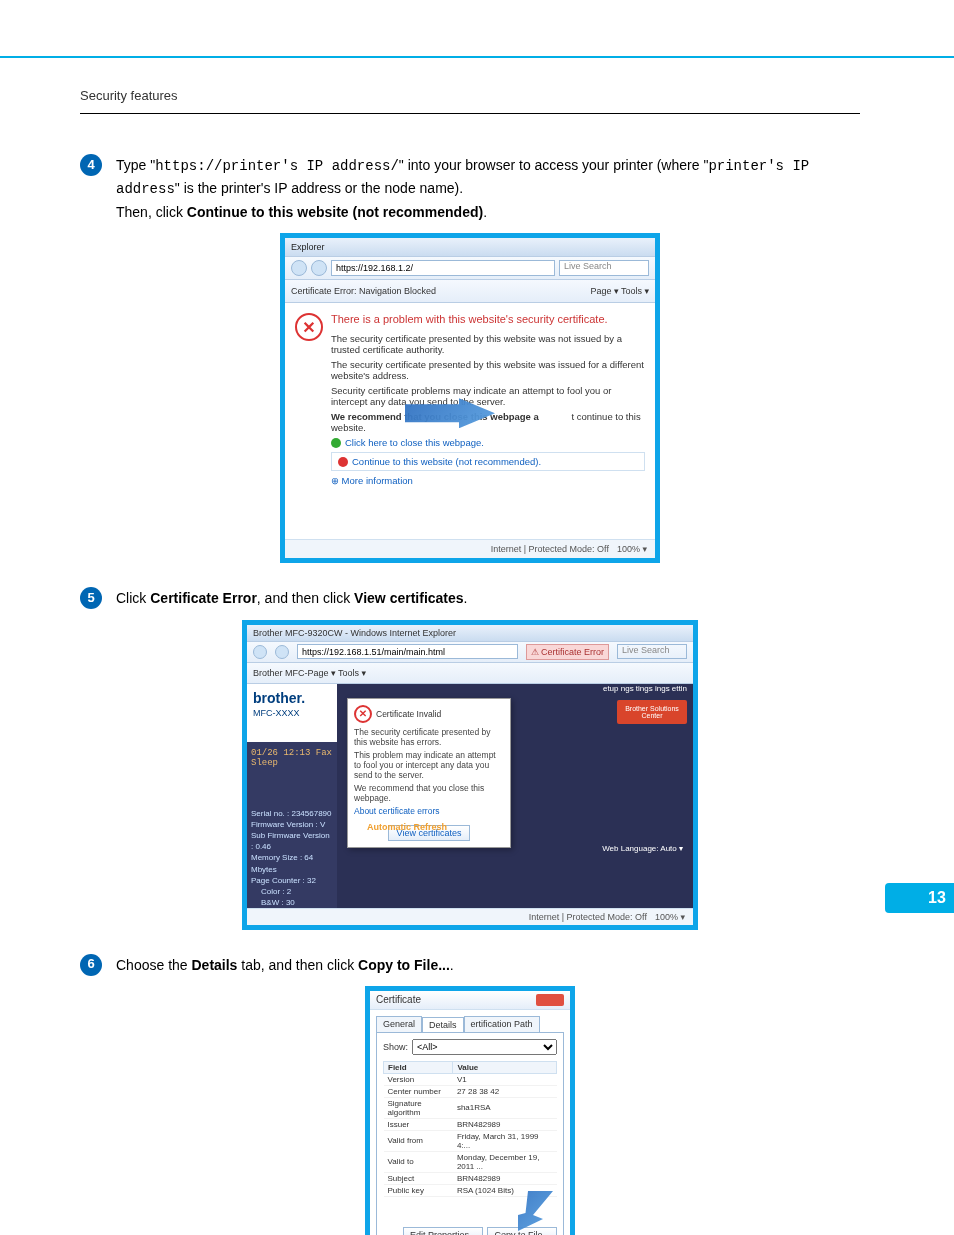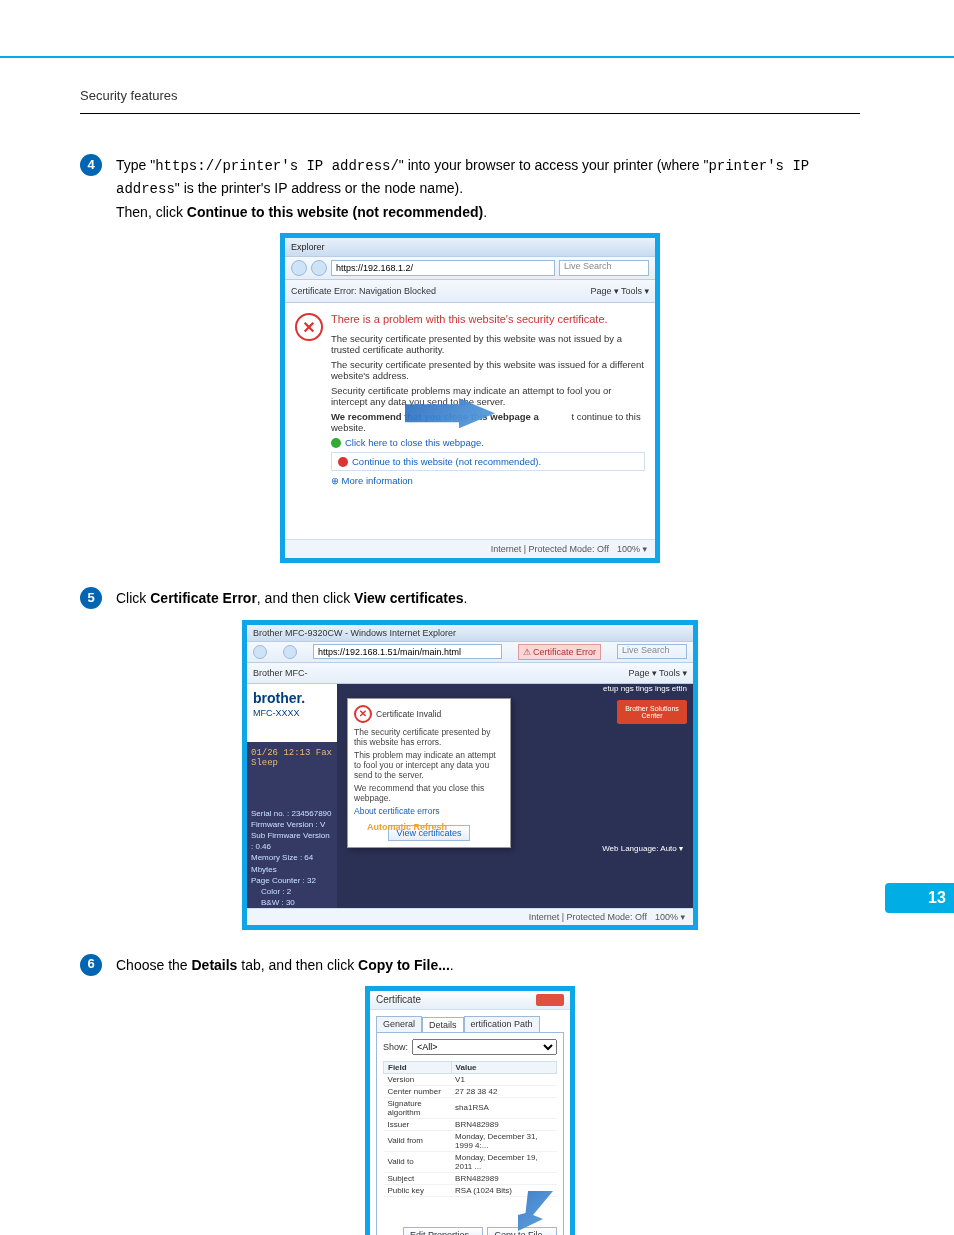--- a/index.html
+++ b/index.html
@@ -108,25 +108,25 @@
   .s1 .statusbar { position:absolute; bottom:0; left:0; right:0; height:18px; background:#f0f5fb; border-top:1px solid #cfe0f0; display:flex; align-items:center; justify-content:flex-end; padding:0 8px; gap:8px; font-size:9px; color:#555; }
   .s1 .arrow-body {
     position:absolute; left: 120px; top: 160px; width: 90px; height: 30px;
     background: linear-gradient(135deg, #3070c0, #5aa0e0); opacity:.95;
     clip-path: polygon(0% 20%, 60% 20%, 60% 0%, 100% 50%, 60% 100%, 60% 80%, 0% 80%);
   }
 
   
   .s2 { width: 456px; height: 310px; }
   .s2 .titlebar { height:16px; background:linear-gradient(#e9f1fb,#cadcf0); font-size:9px; padding:0 6px; display:flex; align-items:center; }
-  .s2 .addrbar { height:20px; border-top:1px solid #b9cde4; border-bottom:1px solid #b9cde4; display:flex; align-items:center; padding:0 6px; gap:16px; background:linear-gradient(#f5f9fe,#e5eef9); }
+  .s2 .addrbar { height:20px; border-top:1px solid #b9cde4; border-bottom:1px solid #b9cde4; display:flex; align-items:center; padding:0 6px; gap:8px; background:linear-gradient(#f5f9fe,#e5eef9); }
   .s2 .addrbar .navbtn { width:12px;height:12px;border-radius:50%;background:#cfe3f6;border:1px solid #9bb9d8; }
   .s2 .addrbar input { flex:1; height:13px; font-size:9px; border:1px solid #9bb9d8; padding:0 4px; }
   .s2 .cert-flag { background:#f9d7d7; border:1px solid #d99; padding:0 4px; height:14px; font-size:9px; color:#a33; display:flex; align-items:center; gap:2px; }
-  .s2 .tabbar { height:20px; display:flex; align-items:center; justify-content:space-between; padding:0 6px; font-size:9px; background:linear-gradient(#f5f9fe,#e5eef9); border-bottom:1px solid #b9cde4; }
+  .s2 .tabbar { height:20px; display:flex; align-items:center; justify-content:flex-start; padding:0 6px; font-size:9px; background:linear-gradient(#f5f9fe,#e5eef9); border-bottom:1px solid #b9cde4; }
   .s2 .main { position:relative; height:236px; overflow:hidden; }
   .s2 .sidebar { position:absolute; left:0; top:0; width:90px; background:#fff; padding:6px; }
   .s2 .logo { font-family: Arial; font-weight:bold; color:#003e7e; font-size:14px; }
   .s2 .model { font-size:9px; color:#003e7e; margin-top:2px; }
   .s2 .dark { position:absolute; left:0; top:58px; width:90px; bottom:0; background:#343a63; color:#c9e0ff; font-size:8px; padding:6px 4px; box-sizing:border-box; }
   .s2 .dark .mono-sm { font-family:"Courier New",monospace; color:#e9b96e; font-size:9px; }
   .s2 .dark .stats { margin-top:40px; font-size:8px; line-height:1.4; }
   .s2 .right { position:absolute; left:90px; right:0; top:0; bottom:0; background:#2b3055; }
   .s2 .rtabs { position:absolute; top:0; right:6px; font-size:8px; color:#fff; }
   .s2 .bsc { position:absolute; right:6px; top:16px; width:70px; height:24px; background:#d9452b; border-radius:2px; font-size:7px; color:#fff; display:flex; align-items:center; justify-content:center; text-align:center; }
@@ -346,21 +346,21 @@
               <tr>
                 <td>Signature algorithm</td>
                 <td>sha1RSA</td>
               </tr>
               <tr>
                 <td>Issuer</td>
                 <td>BRN482989</td>
               </tr>
               <tr>
                 <td>Valid from</td>
-                <td>Monday, December 31, 1999 4:...</td>
+                <td>Friday, March 31, 1999 4:...</td>
               </tr>
               <tr>
                 <td>Valid to</td>
                 <td>Monday, December 19, 2011 ...</td>
               </tr>
               <tr>
                 <td>Subject</td>
                 <td>BRN482989</td>
               </tr>
               <tr>

